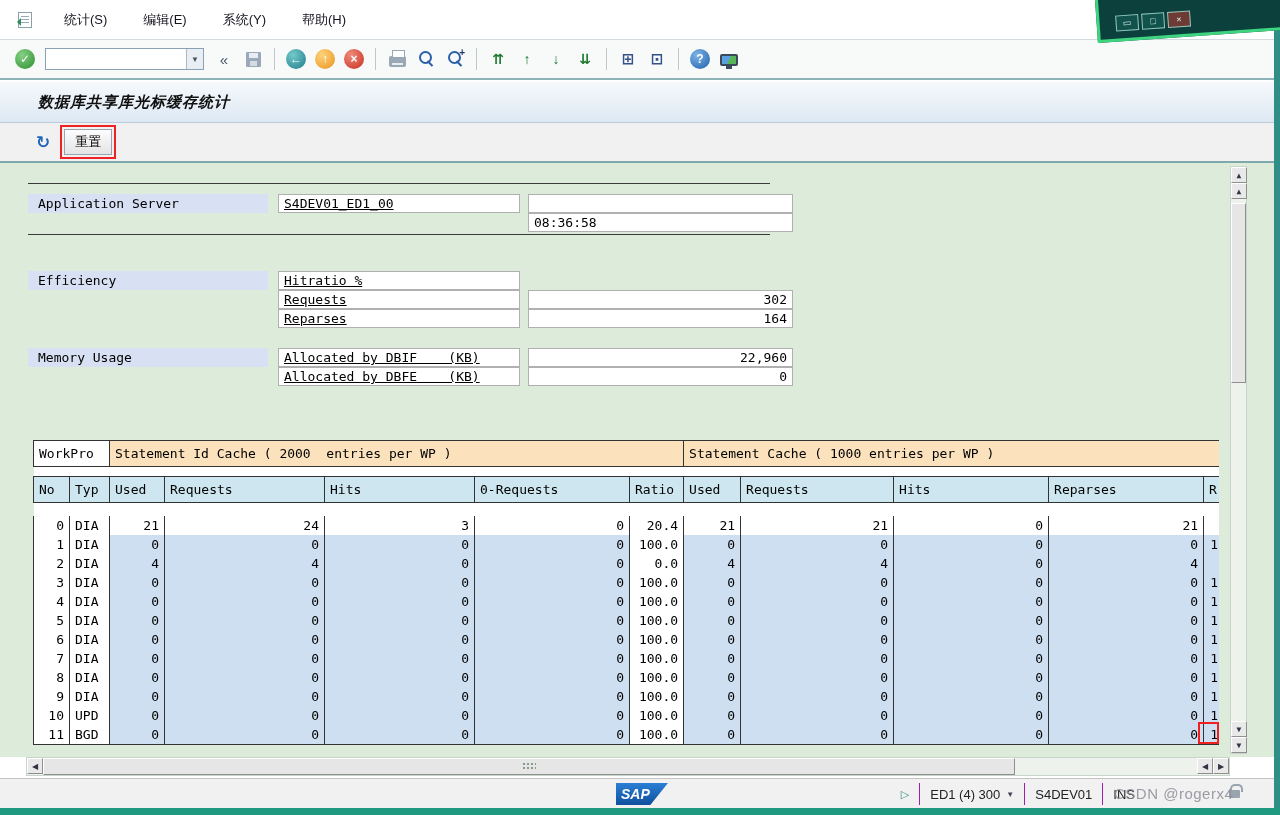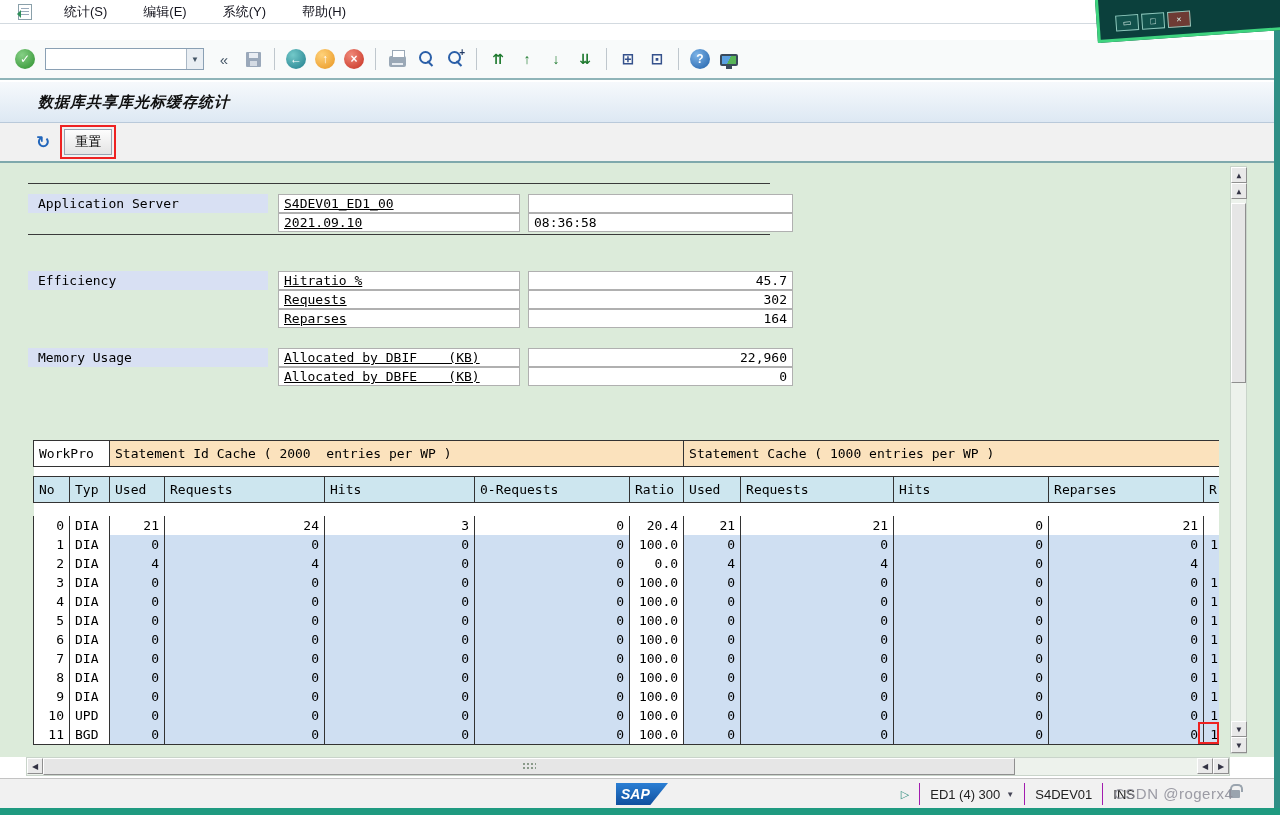--- a/index.html
+++ b/index.html
@@ -1,21 +1,21 @@
 <!DOCTYPE html>
 <html><head>
 <meta charset="utf-8">
 <style>
   * { margin:0; padding:0; box-sizing:border-box; }
   html,body { width:1280px; height:815px; overflow:hidden; background:#fff;
     font-family:"Liberation Sans","DejaVu Sans",sans-serif; }
   .screen { position:relative; width:1280px; height:815px; overflow:hidden; background:#fff; }
 
   
-  .menubar { position:absolute; top:0; left:0; right:0; height:24px; background:#ffffff;
+  .menubar { position:absolute; top:0; left:0; right:0; height:40px; background:#ffffff;
     border-bottom:1px solid #d3dae0; display:flex; align-items:center; padding-left:18px; gap:28px; z-index:2; }
   .icon-syspage { width:14px; height:16px; border:1px solid #8aa0aa; background:#fff; position:relative; }
   .icon-syspage::before { content:""; position:absolute; top:3px; left:2px; right:2px; height:1px; background:#9ab; box-shadow:0 3px 0 #9ab, 0 6px 0 #9ab; }
   .icon-syspage::after { content:""; position:absolute; left:-6px; top:5px; border:4px solid transparent; border-right-color:#2f8f5a; }
   .menu-item { font-size:13px; color:#14141e; padding:2px 4px; cursor:default; }
 
   
   .toolbar { position:absolute; top:40px; left:0; right:0; height:40px; background:#f8fafa;
     border-bottom:2px solid #8fb4b8; display:flex; align-items:center; padding-left:12px; gap:3px; z-index:2; }
   .tbtn { min-width:26px; height:26px; display:flex; align-items:center; justify-content:center; }
@@ -215,28 +215,26 @@
     </span>
   </div>
 
   <div class="main">
     <div class="hline" style="top:20px"></div>
 
     <div class="flabel" style="top:31px">Application Server</div>
     <div class="ffield name" style="top:31px">S4DEV01_ED1_00</div>
     <div class="ffield val" style="top:31px"></div>
 
-    <div class="ffield name" style="top:50px">2021.09.10</div>
     <div class="ffield val" style="top:50px;text-align:left">08:36:58</div>
 
     <div class="hline" style="top:71px"></div>
 
     <div class="flabel" style="top:108px">Efficiency</div>
     <div class="ffield name" style="top:108px">Hitratio %</div>
-    <div class="ffield val" style="top:108px">45.7</div>
     <div class="ffield name" style="top:127px">Requests</div>
     <div class="ffield val" style="top:127px">302</div>
     <div class="ffield name" style="top:146px">Reparses</div>
     <div class="ffield val" style="top:146px">164</div>
 
     <div class="flabel" style="top:185px">Memory Usage</div>
     <div class="ffield name" style="top:185px">Allocated by DBIF    (KB)</div>
     <div class="ffield val" style="top:185px">22,960</div>
     <div class="ffield name" style="top:204px">Allocated by DBFE    (KB)</div>
     <div class="ffield val" style="top:204px">0</div>

